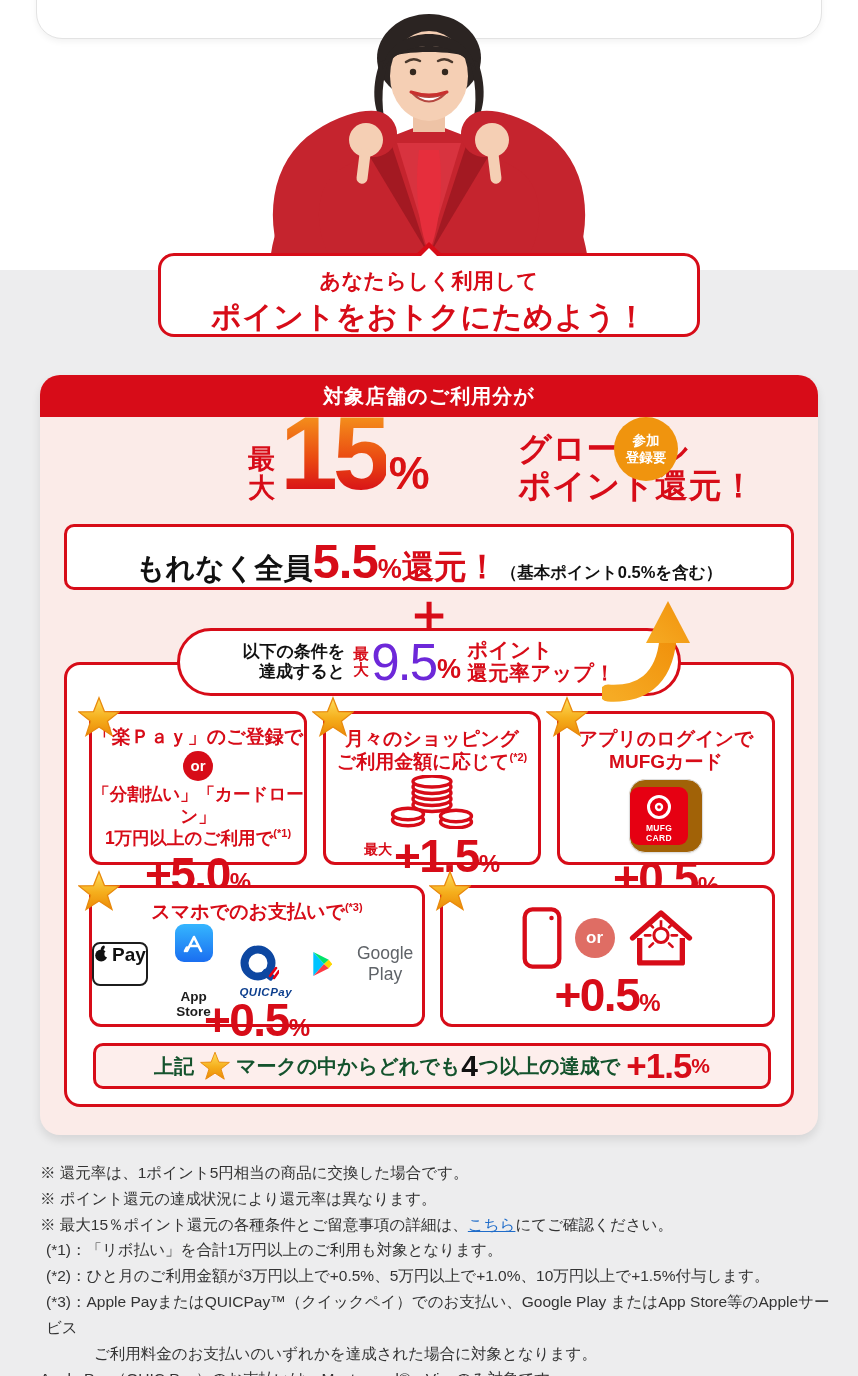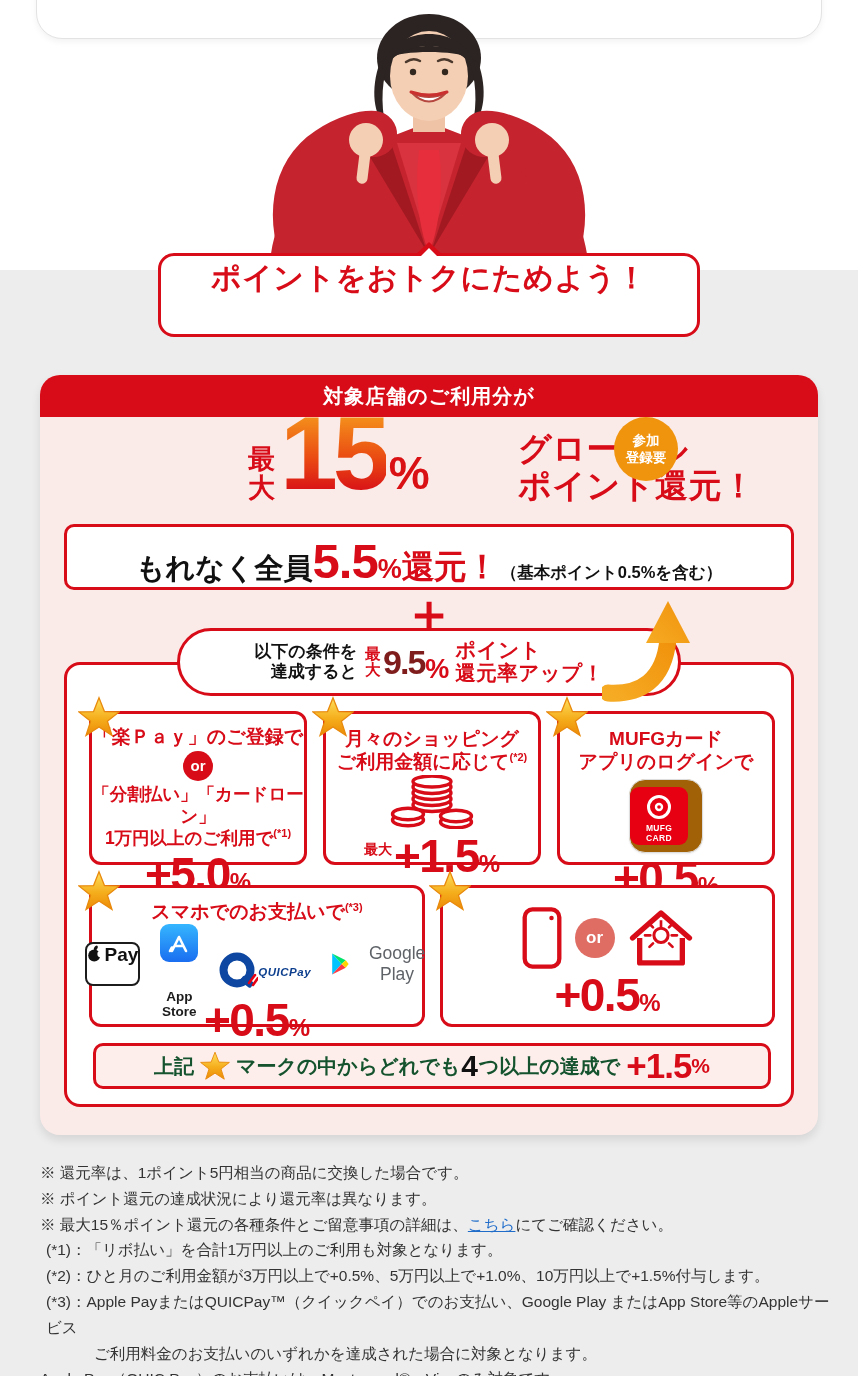--- a/index.html
+++ b/index.html
@@ -47,21 +47,21 @@
   .base-box .nt{font-size:16.5px;font-weight:700;color:#111;margin-left:3px;}
   .plus-sign{position:absolute;left:0;right:0;top:212px;text-align:center;font-size:52px;font-weight:900;color:#d70c18;line-height:1;}
   
   .cond-container{position:absolute;left:24px;right:24px;top:287px;height:445px;background:#fff;
     border:3px solid #d70c18;border-radius:16px;box-sizing:border-box;}
   
   .pill{position:absolute;left:50%;transform:translateX(-50%);top:253px;width:504px;height:68px;background:#fff;
     border:3px solid #d70c18;border-radius:36px;display:flex;align-items:center;justify-content:center;box-sizing:border-box;z-index:3;}
   .pill .cond{font-size:17px;font-weight:700;color:#111;text-align:right;line-height:1.18;margin-right:8px;}
   .pill .pmax{width:16px;font-size:15.5px;line-height:1.05;font-weight:900;color:#d70c18;word-break:break-all;margin-right:2px;}
-  .pill .pval{font-size:34px;font-weight:700;color:#7f1d1d;letter-spacing:-2px;line-height:1;}
+  .pill .pval{font-size:51px;font-weight:400;color:#6d28d9;letter-spacing:-2px;line-height:1;}
   .pill .pun{font-size:27px;font-weight:900;color:#d70c18;margin:14px 6px 0 1px;}
   .pill .plab{font-size:20.5px;font-weight:900;color:#d70c18;line-height:1.12;letter-spacing:.5px;}
   .pill .swoosh{position:absolute;right:-16px;top:-36px;}
   
   .cond-card{position:absolute;background:#fff;border:3px solid #d70c18;border-radius:12px;box-sizing:border-box;text-align:center;}
   .star{position:absolute;top:-18px;left:-14px;width:42px;height:42px;z-index:2;}
   .c-line{font-size:19px;font-weight:700;color:#d70c18;line-height:1.22;}
   .c-line .sup{font-size:11px;vertical-align:super;}
   .or-badge{width:30px;height:30px;border-radius:50%;background:#d70c18;color:#fff;font-size:15px;font-weight:700;
     line-height:30px;text-align:center;margin:3px auto;}
@@ -81,21 +81,21 @@
   .mufg-wrap{width:72px;height:72px;margin:6px auto 2px;background:#a16207;border:1px solid #ddd;border-radius:16px;
     display:flex;align-items:center;justify-content:flex-start;box-shadow:0 1px 2px rgba(0,0,0,.08);}
   .mufg-inner{width:58px;height:58px;background:#e60012;border-radius:9px;color:#fff;text-align:center;padding-top:7px;box-sizing:border-box;}
   .mufg-inner .txt{font-size:8.5px;font-weight:900;line-height:1.1;letter-spacing:.3px;}
   .pay-icons{display:flex;align-items:center;justify-content:center;gap:20px;margin-top:12px;height:58px;}
   .applepay-box{width:64px;height:40px;border:2.5px solid #1c1c1c;border-radius:8px;background:#fff;
     display:flex;align-items:flex-start;justify-content:center;}
   .applepay-box .t{font-size:19px;font-weight:700;color:#111;margin-left:2px;}
   .appstore{display:flex;flex-direction:column;align-items:center;margin-top:14px;gap:24px;}
   .appstore .lbl{font-size:13.5px;font-weight:700;color:#1c1c1c;margin-top:3px;}
-  .quicpay{display:flex;flex-direction:row;align-items:center;margin-top:14px;}
+  .quicpay{display:flex;flex-direction:column;margin-top:14px;}
   .quicpay .lbl{font-size:11.5px;font-weight:700;font-style:italic;color:#0d3f8e;margin-top:2px;letter-spacing:.5px;}
   .gplay{display:flex;align-items:center;gap:16px;}
   .gplay .lbl{font-size:17.5px;color:#5f6368;}
   .util-icons{display:flex;align-items:center;justify-content:center;margin-top:6px;height:64px;}
   
   .achieve-bar{position:absolute;left:26px;top:378px;width:678px;height:46px;background:#fdeeec;
     border:3px solid #d70c18;border-radius:10px;box-sizing:border-box;display:flex;align-items:center;justify-content:center;}
   .achieve-bar .seg{font-size:20px;font-weight:900;color:#14532d;}
   .achieve-bar .num{font-size:30px;font-weight:900;color:#111;margin:0 1px;}
   .achieve-bar .rv{font-size:35px;font-weight:900;color:#d70c18;letter-spacing:-1px;margin-left:6px;}
@@ -158,20 +158,21 @@
     <path d="M335,268 C358,220 350,172 316,150 C298,138 280,133 270,134" fill="none" stroke="#c5242e" stroke-width="46" stroke-linecap="round"></path>
     <circle cx="152" cy="140" r="17" fill="#f5cfb4"></circle>
     <rect x="146" y="148" width="11" height="36" rx="5.5" fill="#f5cfb4" transform="rotate(7 152 150)"></rect>
     <circle cx="278" cy="140" r="17" fill="#f5cfb4"></circle>
     <rect x="273" y="148" width="11" height="36" rx="5.5" fill="#f5cfb4" transform="rotate(-7 278 150)"></rect>
   </svg>
 
   <div class="gray-bg"></div>
 
   <div class="bubble">
+    <div class="l1">あなたらしく利用して</div>
     <div class="l2">ポイントをおトクにためよう！</div>
   </div>
 
   <div class="main-card">
     <div class="mc-header">対象店舗のご利用分が</div>
 
     <div class="headline">
       <div class="hl-max">最大</div>
       <div class="hl-num">
         <span class="v">15</span>
@@ -254,22 +255,22 @@
           <span class="rmax">最大</span>
           <span class="rv">+1.5</span>
             <span class="ru">%</span>
         </div>
       </div>
 
       <div class="cond-card" id="card-applogin">
         <svg class="star" viewBox="0 0 50 50">
           <path d="M25 2 L31.5 18.5 L49 19 L35 30 L40.5 47 L25 37 L9.5 47 L15 30 L1 19 L18.5 18.5 Z" fill="url(#gold)" stroke="#e8890c" stroke-width="1.5"></path>
         </svg>
+        <div class="c-line">アプリのログインで</div>
         <div class="c-line">MUFGカード</div>
-        <div class="c-line">アプリのログインで</div>
         <div class="mufg-wrap">
           <div class="mufg-inner">
             <svg width="26" height="26" viewBox="0 0 26 26">
                 <circle cx="13" cy="13" r="10.5" fill="none" stroke="#fff" stroke-width="3"></circle>
                 <circle cx="13" cy="13" r="4.2" fill="#fff"></circle>
                 <circle cx="13" cy="13" r="1.8" fill="#e60012"></circle>
               </svg>
             <div class="txt">MUFG</div>
             <div class="txt">CARD</div>
           </div>

